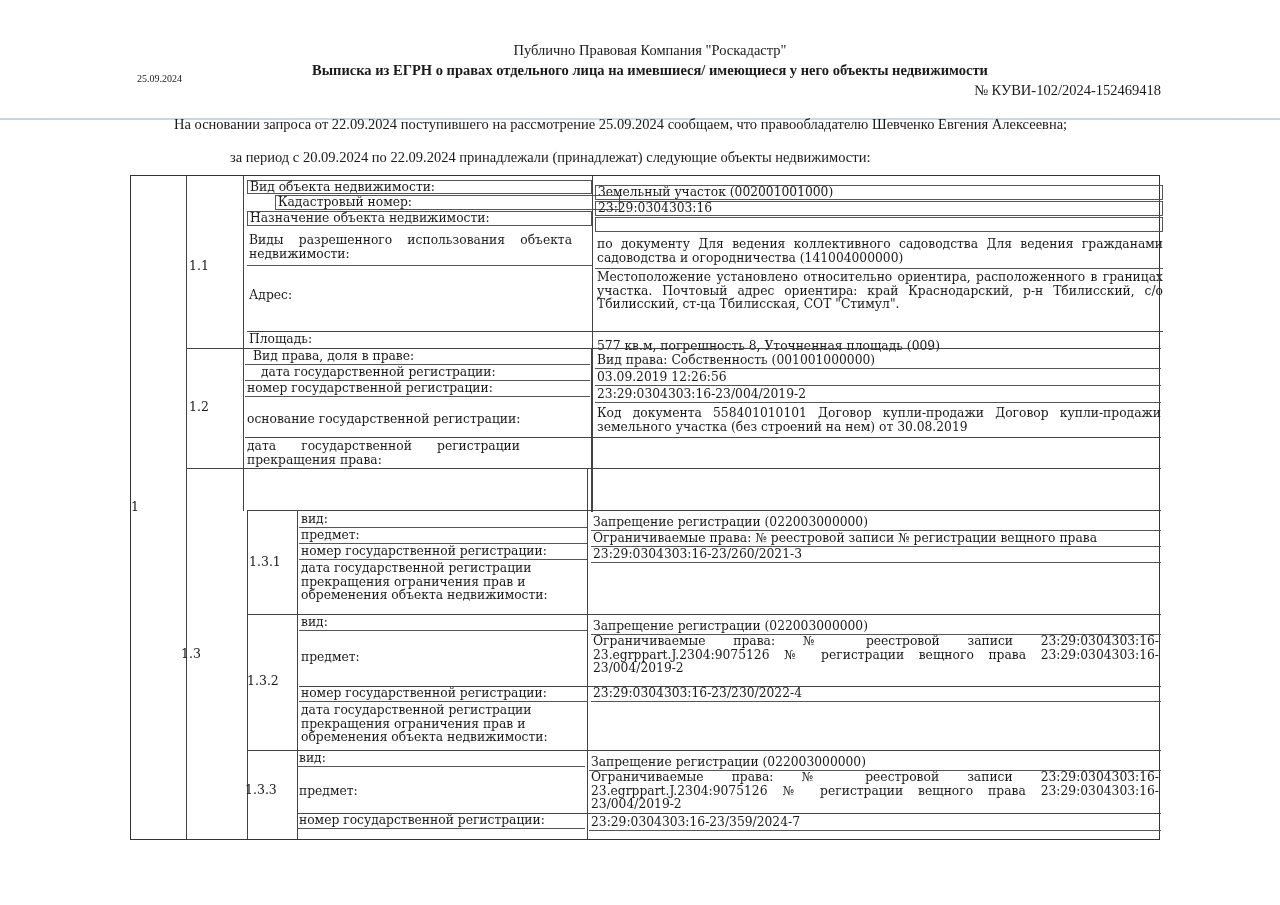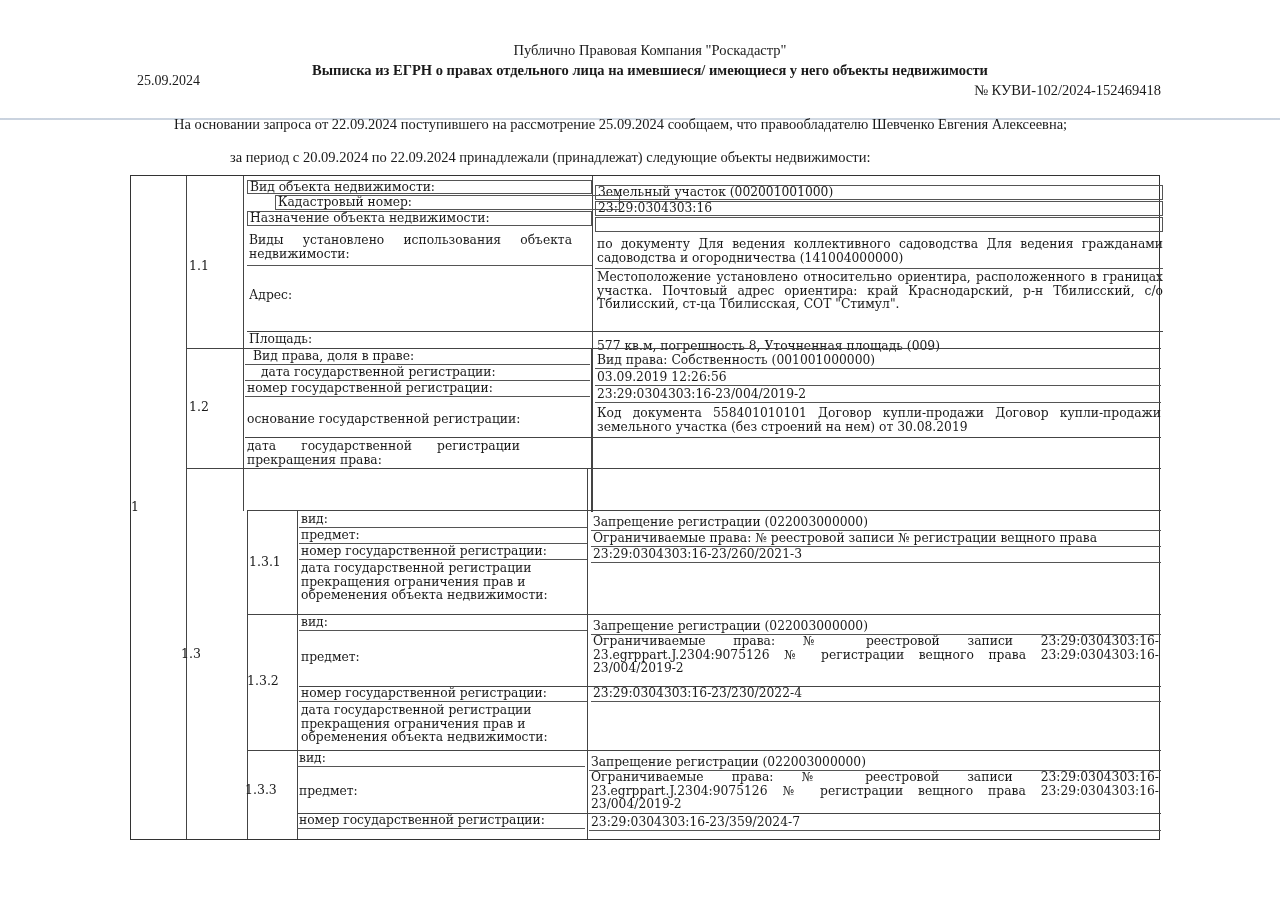--- a/index.html
+++ b/index.html
@@ -3,21 +3,21 @@
 <meta charset="utf-8">
 <style>
   html, body { margin:0; padding:0; }
   body {
     width:1280px; height:905px; background:#ffffff; position:relative; overflow:hidden;
     font-family:"Liberation Serif", serif; color:#1a1a1a;
   }
   .abs { position:absolute; white-space:nowrap; }
   .org { left:0; width:1300px; top:42px; text-align:center; font-size:14.5px; }
   .title { left:0; width:1300px; top:62px; text-align:center; font-size:14.5px; font-weight:bold; }
-  .date { left:137px; top:73px; font-size:14px; }
+  .date { left:137px; top:73px; font-size:10px; }
   .docno { right:119px; top:82px; font-size:14.5px; }
   .scanline { left:0; top:118px; width:1280px; height:2px; background:linear-gradient(to right,#b8c4d4,#c6d0dc 50%,#b8c4d4); opacity:0.75; }
   .p1 { left:134px; top:117px; width:1027px; font-size:14.5px; white-space:normal; line-height:15px; text-align:justify; text-indent:40px; }
   .p2 { left:230px; top:149px; font-size:14.5px; }
 
   .tbl { position:absolute; left:130px; top:175px; width:1030px; height:665px; border:1.4px solid #333; box-sizing:border-box; }
   .cell { position:absolute; box-sizing:border-box; font-family:"DejaVu Serif", serif; font-size:12.3px; line-height:13.6px; }
   .vline { position:absolute; background:#444; width:1.3px; }
   .hline { position:absolute; background:#444; height:1.3px; }
   .num { font-family:"DejaVu Serif", serif; font-size:12.5px; position:absolute; }
@@ -45,21 +45,21 @@
   <div class="num" style="left:0px; top:323px;">1</div>
 
   <div class="num" style="left:58px; top:82px;">1.1</div>
   <div style="position:absolute; left:116px; top:0; width:915px;">
     <div class="cell" style="left:0; top:4px; width:345px; height:14px; border:1px solid #555; padding-left:2px;">Вид объекта недвижимости:</div>
     <div class="cell" style="left:348px; top:9px; width:568px; height:15px; border:1px solid #555; padding-left:2px;">Земельный участок (002001001000)</div>
     <div class="cell" style="left:0; top:19px; width:345px; height:15px; border:1px solid #555; padding-left:2px;margin-left:28px;">Кадастровый номер:</div>
     <div class="cell" style="left:348px; top:25px; width:568px; height:15px; border:1px solid #555; padding-left:2px;">23:29:0304303:16</div>
     <div class="cell" style="left:0; top:35px; width:345px; height:15px; border:1px solid #555; padding-left:2px;">Назначение объекта недвижимости:</div>
     <div class="cell" style="left:348px; top:41px; width:568px; height:15px; border:1px solid #555; padding-left:2px;"></div>
-    <div class="cell just" style="left:0; top:58px; width:345px; height:32px; padding-left:2px; padding-right:20px; border-bottom:1px solid #555;">Виды установлено использования объекта недвижимости:</div>
+    <div class="cell just" style="left:0; top:58px; width:345px; height:32px; padding-left:2px; padding-right:20px; border-bottom:1px solid #555;">Виды разрешенного использования объекта недвижимости:</div>
     <div class="cell just" style="left:348px; top:62px; width:568px; height:31px; padding-left:2px; border-bottom:1px solid #555;">по документу Для ведения коллективного садоводства Для ведения гражданами садоводства и огородничества (141004000000)</div>
     <div class="cell" style="left:0; top:113px; width:345px; padding-left:2px;">Адрес:</div>
     <div class="cell just" style="left:348px; top:95px; width:568px; padding-left:2px;">
       <span>Местоположение установлено относительно ориентира, расположенного в границах участка. Почтовый адрес ориентира: край Краснодарский, р-н Тбилисский, с/о Тбилисский, ст-ца Тбилисская, СОТ "Стимул".</span><br>
     </div>
     <div class="hline" style="left:0; top:155px; width:916px;"></div>
     <div class="cell" style="left:0; top:157px; width:345px; padding-left:2px;">Площадь:</div>
     <div class="cell" style="left:348px; top:164px; width:568px; padding-left:2px;">577 кв.м, погрешность 8, Уточненная площадь (009)</div>
   </div>
 

